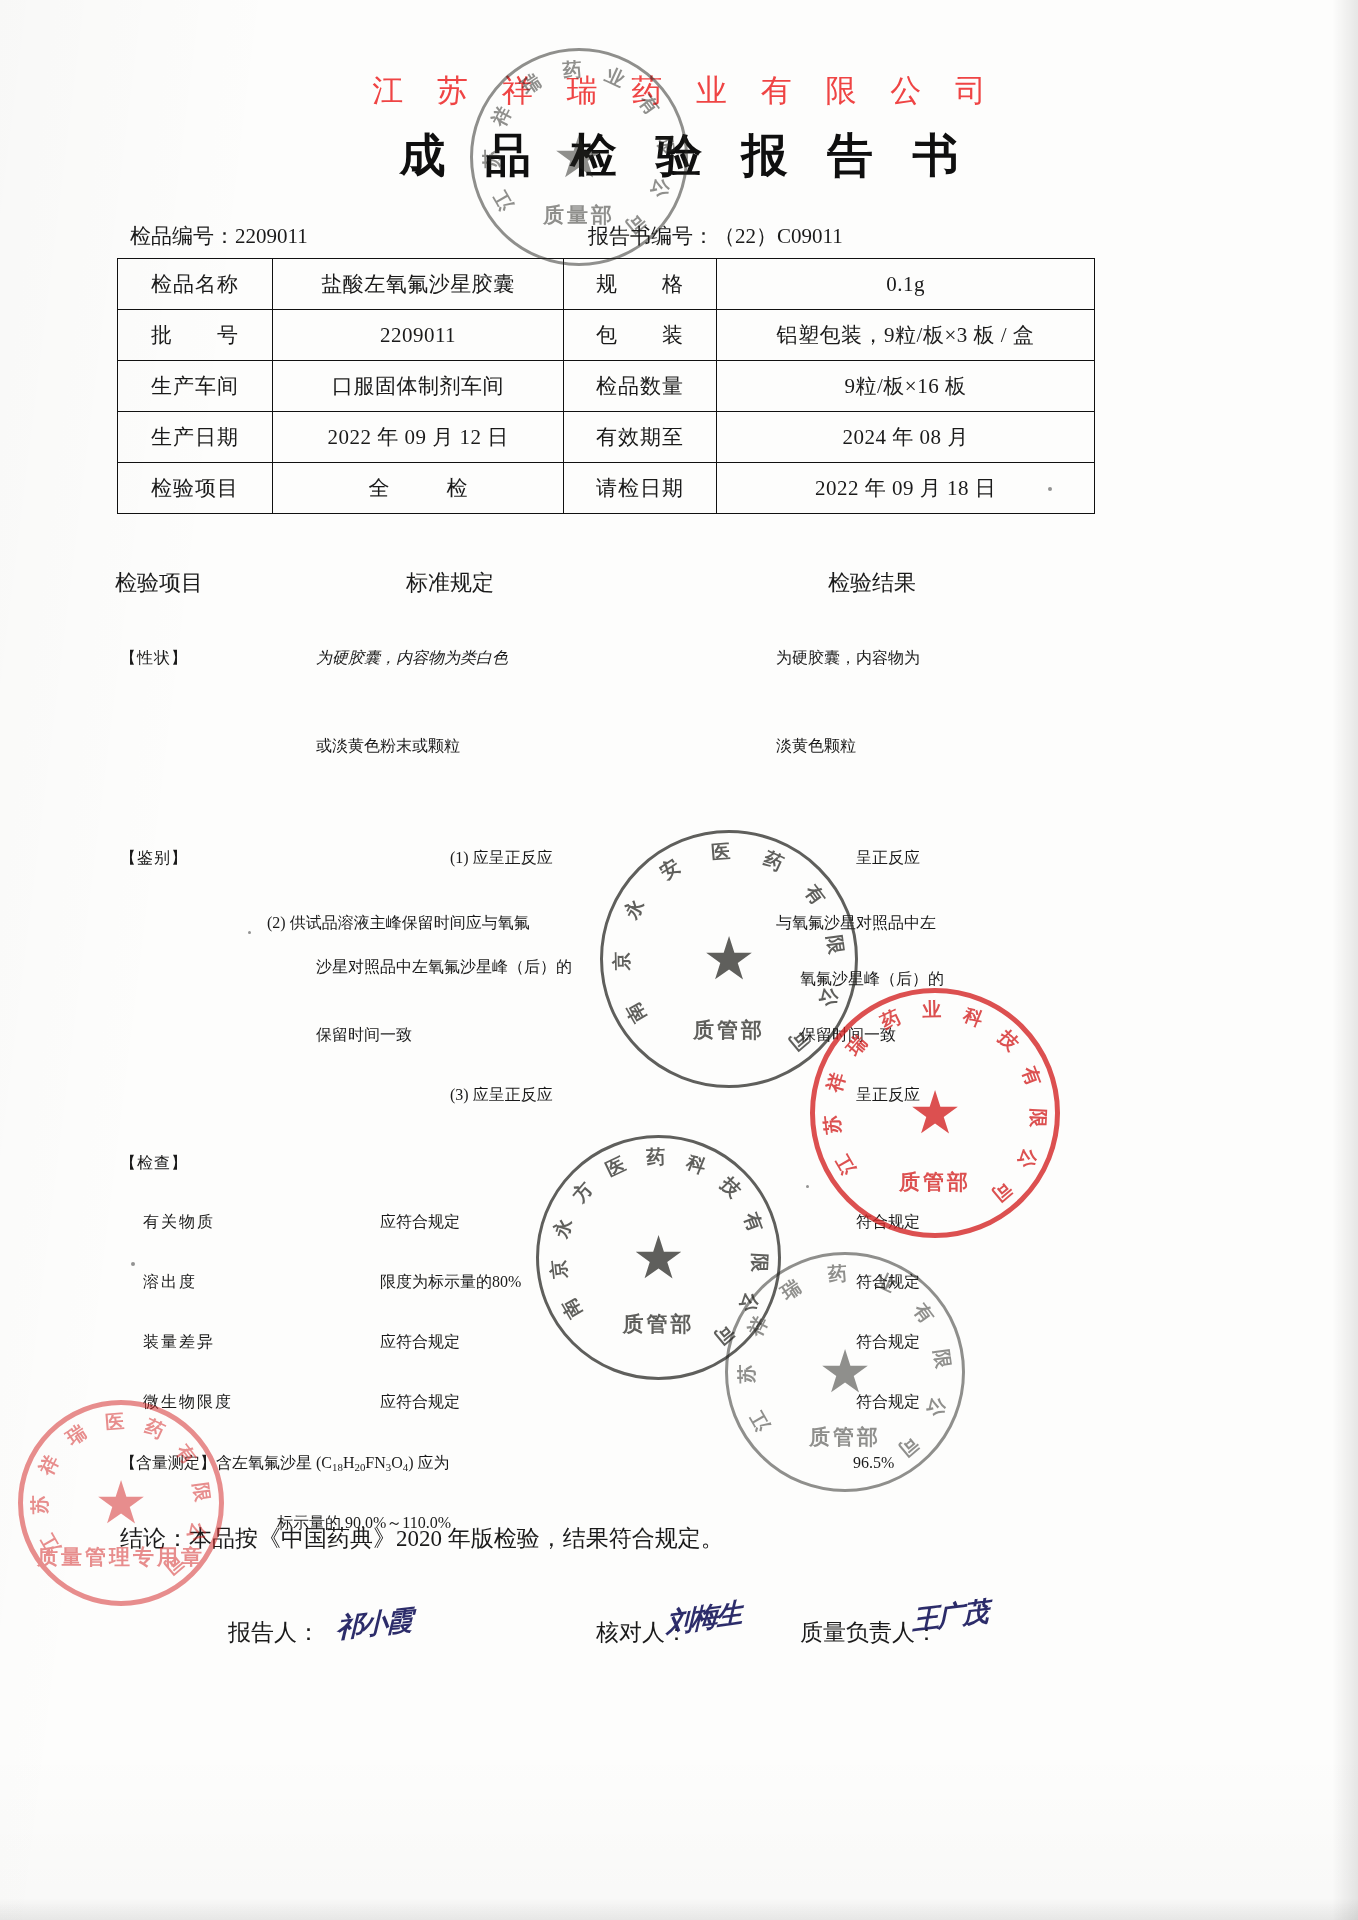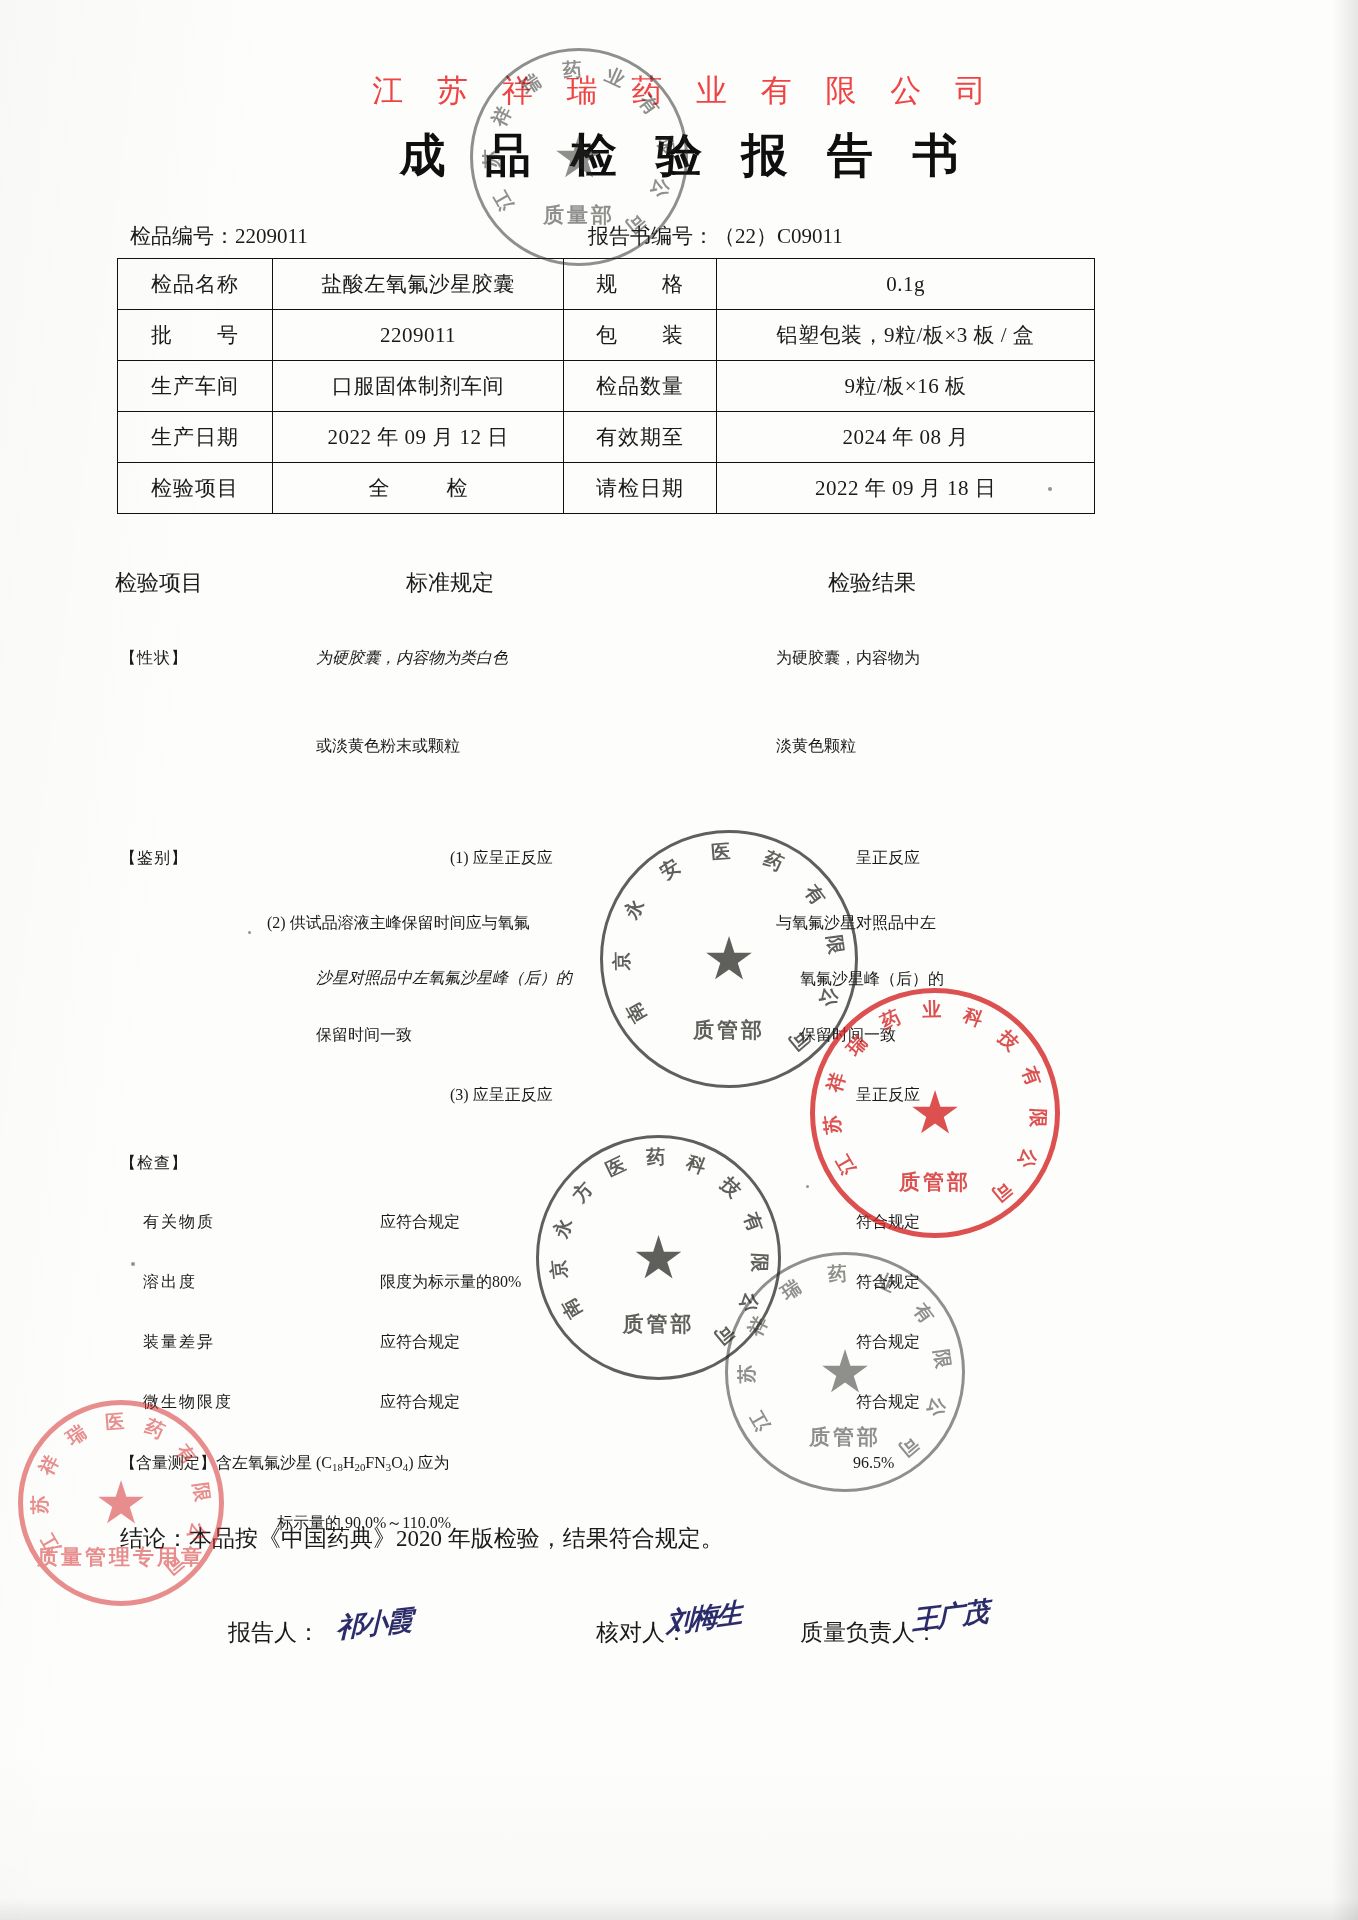--- a/index.html
+++ b/index.html
@@ -349,21 +349,21 @@
     <div class="trow">
       <span class="sec-name" style="top:132px;">【鉴别】</span>
       <span class="spec-i" style="top:132px;">(1) 应呈正反应</span>
       <span class="res-r" style="top:132px;">呈正反应</span>
     </div>
     <div class="trow">
       <span class="spec-i2" style="top:197px;">(2) 供试品溶液主峰保留时间应与氧氟</span>
       <span class="res" style="top:197px;">与氧氟沙星对照品中左</span>
     </div>
     <div class="trow">
-      <span class="spec" style="top:252px;font-style:italic;">沙星对照品中左氧氟沙星峰（后）的</span>
+      <span class="spec" style="top:241px;">沙星对照品中左氧氟沙星峰（后）的</span>
       <span class="res-c" style="top:253px;">氧氟沙星峰（后）的</span>
     </div>
     <div class="trow">
       <span class="spec" style="top:309px;">保留时间一致</span>
       <span class="res-c" style="top:309px;">保留时间一致</span>
     </div>
     <div class="trow">
       <span class="spec-i" style="top:369px;">(3) 应呈正反应</span>
       <span class="res-r" style="top:369px;">呈正反应</span>
     </div>

